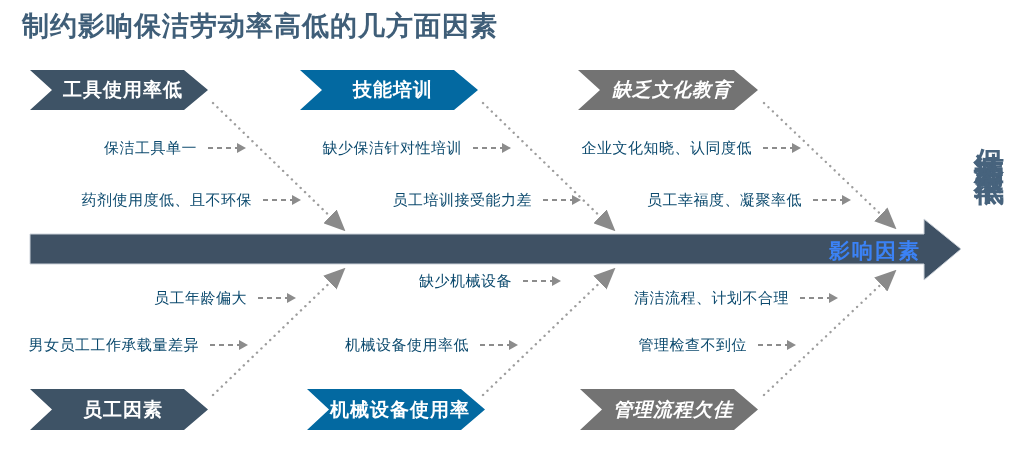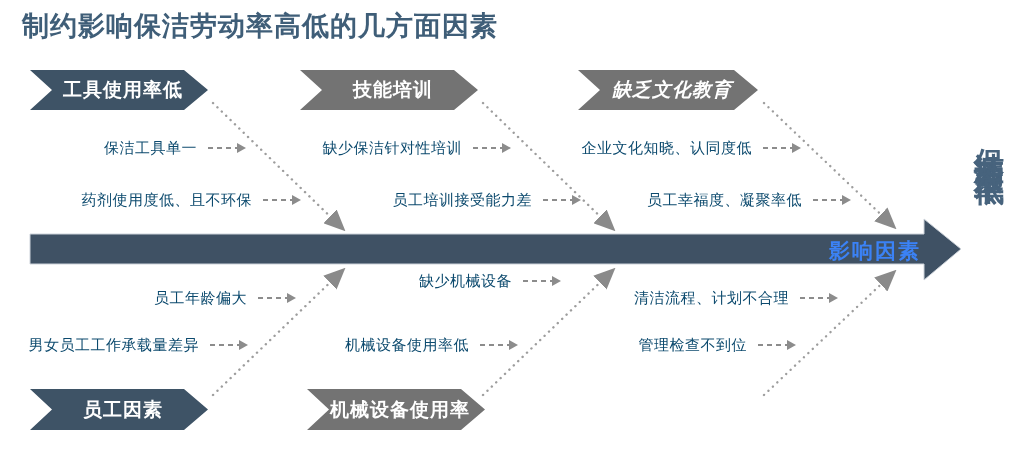--- a/index.html
+++ b/index.html
@@ -16,21 +16,21 @@
   .banner{
     position:absolute;height:40px;width:178px;
     display:flex;align-items:center;justify-content:center;
     clip-path:polygon(0 0,calc(100% - 24px) 0,100% 50%,calc(100% - 24px) 100%,0 100%,22px 50%);
   }
   .banner .label{
     color:#ffffff;font-size:19px;font-weight:bold;letter-spacing:1px;
     padding-left:8px;white-space:nowrap;
   }
   .c-dark{background:#3e5366;}
-  .c-navy{background:#737373;}
+  .c-navy{background:#0369a1;}
   .c-steel{background:#737373;font-style:italic;}
   
   .cause{
     position:absolute;display:flex;align-items:center;height:18px;
     white-space:nowrap;
   }
   .cause .txt{font-size:15px;color:#0c4a6e;letter-spacing:0.5px;}
   .dash-arrow{
     position:relative;width:30px;height:2px;margin-left:11px;margin-right:9px;
     background:repeating-linear-gradient(90deg,#8c8c8c 0 5px,transparent 5px 9px);
@@ -88,20 +88,23 @@
   <div class="banner c-steel" style="left:578px;top:70px;width:180px;">
     <span class="label">缺乏文化教育</span>
   </div>
 
   <div class="banner c-dark" style="left:30px;top:389px;height:41px;">
     <span class="label">员工因素</span>
   </div>
   <div class="banner c-navy" style="left:307px;top:389px;height:41px;">
     <span class="label">机械设备使用率</span>
   </div>
+  <div class="banner c-steel" style="left:580px;top:389px;height:41px;">
+    <span class="label">管理流程欠佳</span>
+  </div>
 
   <div class="cause" style="right:777px;top:139px;">
     <span class="txt">保洁工具单一</span>
     <span class="dash-arrow"></span>
   </div>
   <div class="cause" style="right:722px;top:191px;">
     <span class="txt">药剂使用度低、且不环保</span>
     <span class="dash-arrow"></span>
   </div>
   <div class="cause" style="right:512px;top:139px;">

